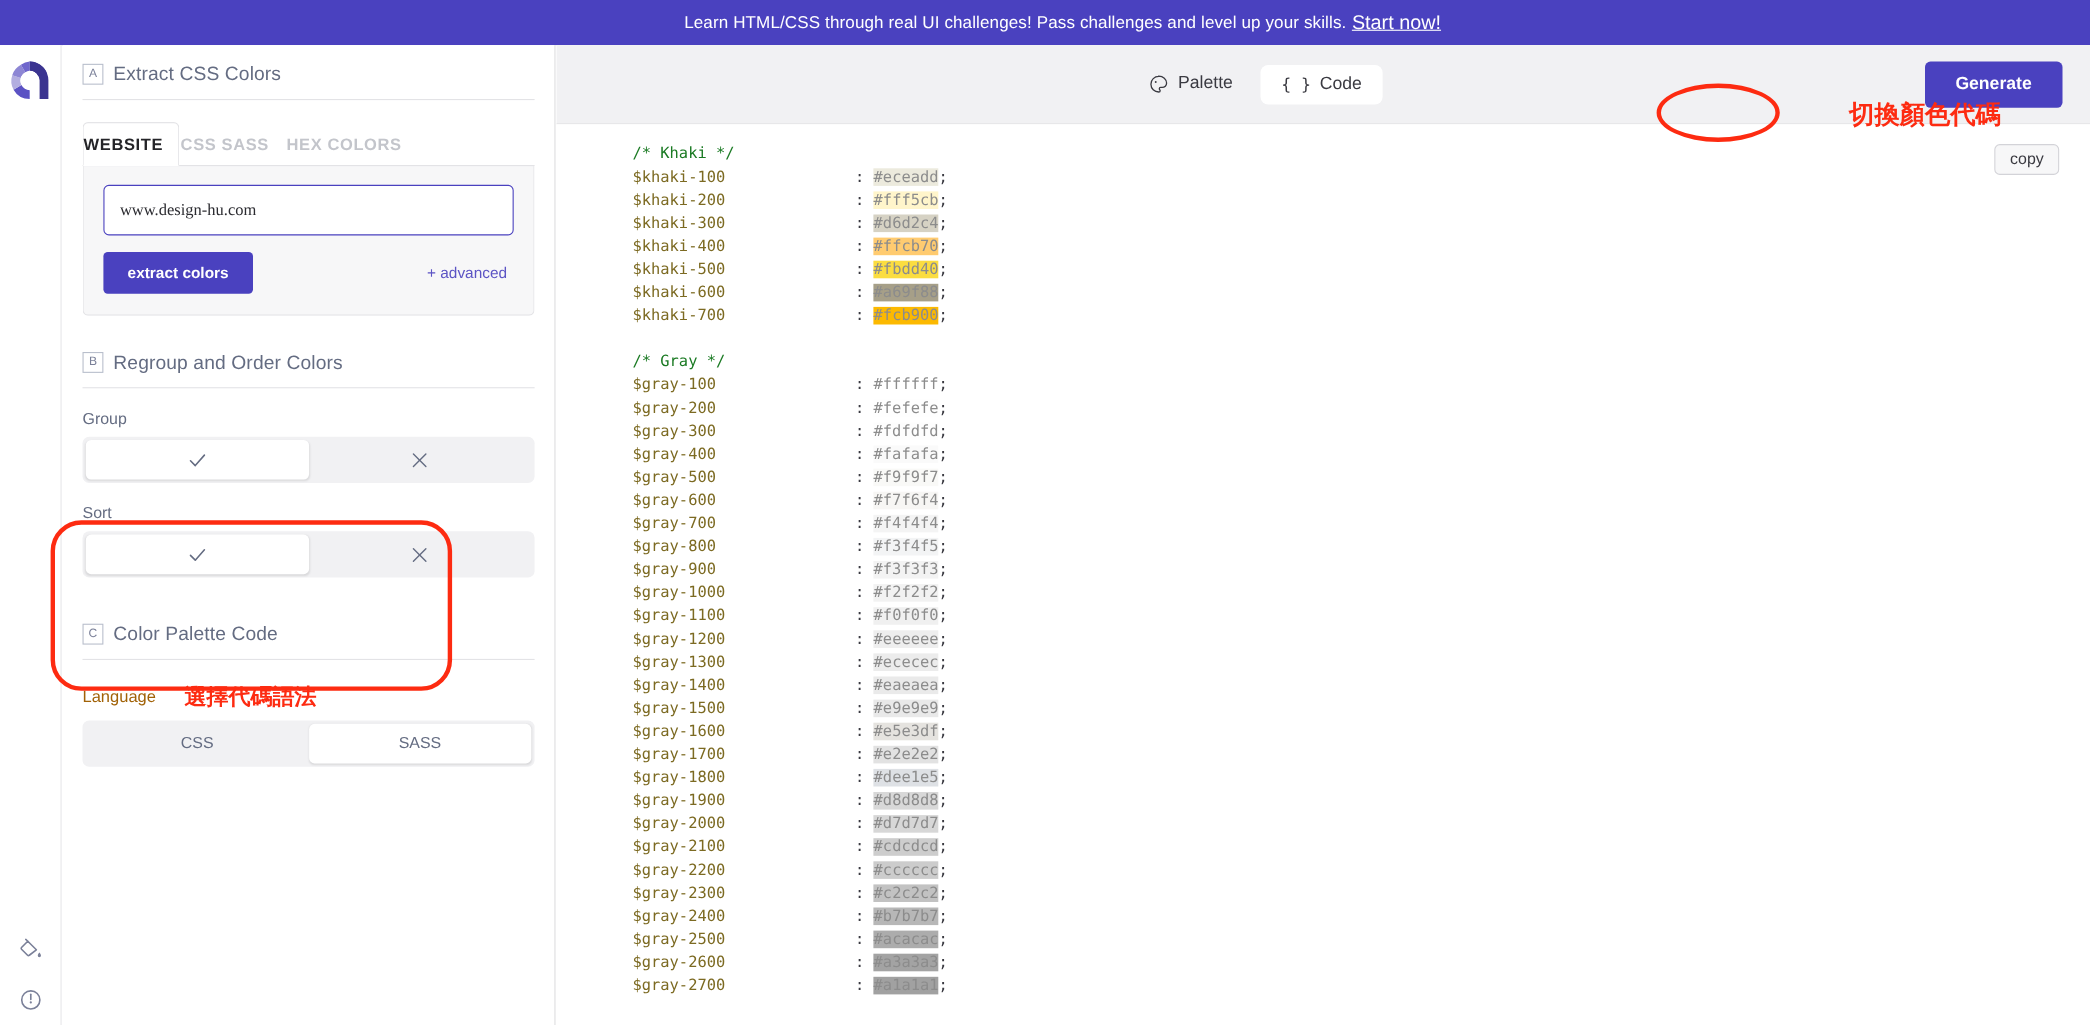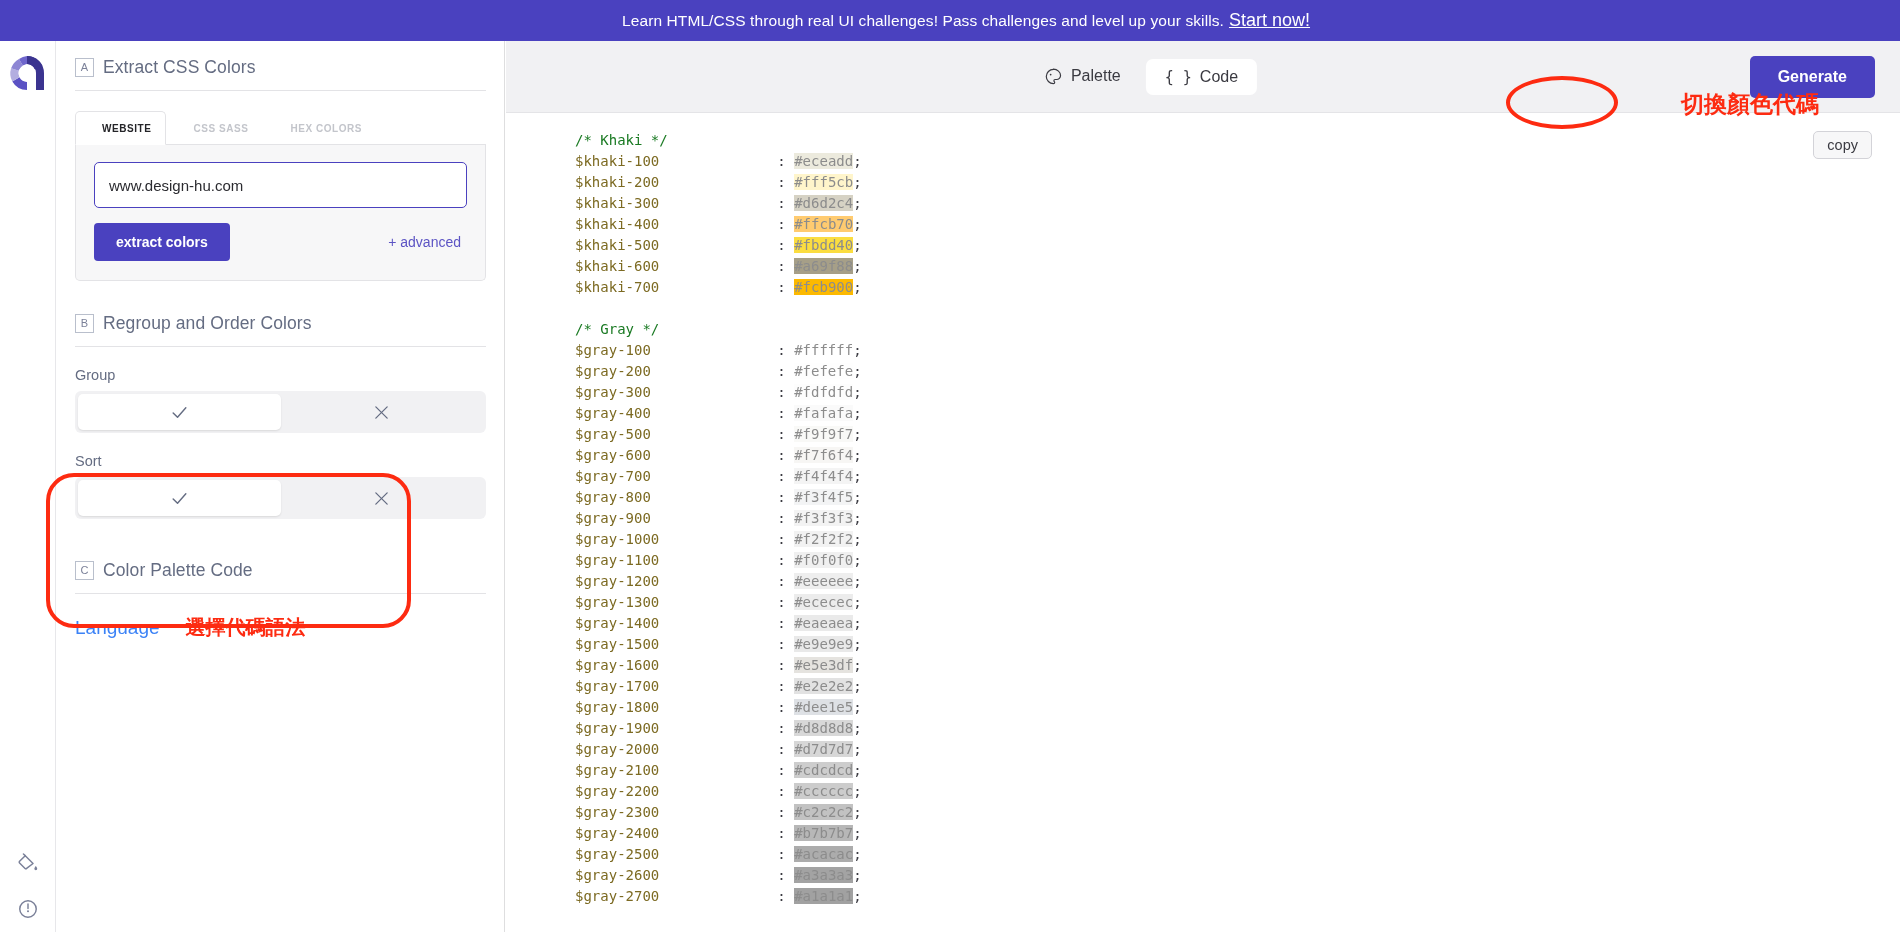--- a/index.html
+++ b/index.html
@@ -75,22 +75,22 @@
   }
 
   
   #extract-tabs {
     margin-top: 20px;
     display: flex; align-items: flex-end;
     border-bottom: 1px solid #e3e3e6;
     position: relative; z-index: 2;
   }
   .etab {
-    font-size: 10px; font-weight: bold; letter-spacing: .55px;
-    padding: 11px 14px 10px 26px;
+    font-size: 15px; font-weight: bold; letter-spacing: .55px;
+    padding: 11px 14px 10px 0;
     color: #c3c5cb; cursor: pointer;
     background: transparent;
     border: 1px solid transparent;
     border-bottom: none;
   }
   .etab.active {
     color: #242428;
     background: #ffffff;
     border: 1px solid #e3e3e6;
     border-bottom: 1px solid #ffffff;
@@ -104,21 +104,21 @@
     border-radius: 0 0 5px 5px;
     padding: 17px 18px 19px 18px;
   }
   #website-input {
     width: 100%; height: 46px;
     border: 1.6px solid #4a41bf;
     border-radius: 5px;
     background: #ffffff;
     padding: 0 14px;
     font-size: 15px; color: #2b2b30;
-    font-family: Liberation Sans, sans-serif;
+    font-family: Liberation Serif, serif;
     outline: none;
   }
   #extract-row {
     margin-top: 15px;
     display: flex; align-items: center; justify-content: space-between;
   }
   #extract-colors-btn {
     background: #4a41bf; color: #ffffff;
     border: none; border-radius: 4px;
     font-size: 14px; font-weight: bold;
@@ -341,22 +341,26 @@
   </div>
 
   <div id="section-c-wrap" style="margin-top:25px;">
     <div class="section-head">
       <span class="section-badge">C</span>
       <span class="section-title">Color Palette Code</span>
     </div>
     <div class="section-rule"></div>
 
     <div style="display:flex;align-items:center;gap:26px;margin-top:20px;margin-bottom:8px;">
-      <span style="font-size:19px;color:#3b82f6;">Language</span>
+      <span style="font-size:15px;color:#a16207;">Language</span>
       <span class="annot-text-cn" style="font-size:20px;">選擇代碼語法</span>
+    </div>
+    <div class="seg-ctrl">
+      <div class="seg-opt">CSS</div>
+      <div class="seg-opt selected">SASS</div>
     </div>
   </div>
 </div>
 
 <div id="annot-box-c"></div>
 
 <div id="main-panel">
 
   <div id="main-toolbar">
     <div id="view-switch">

